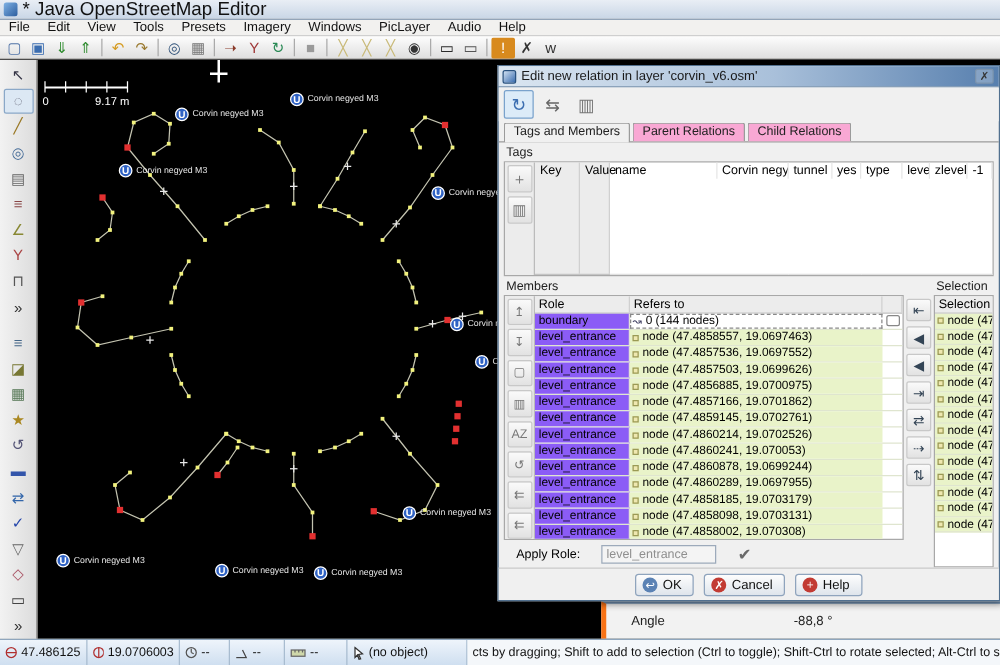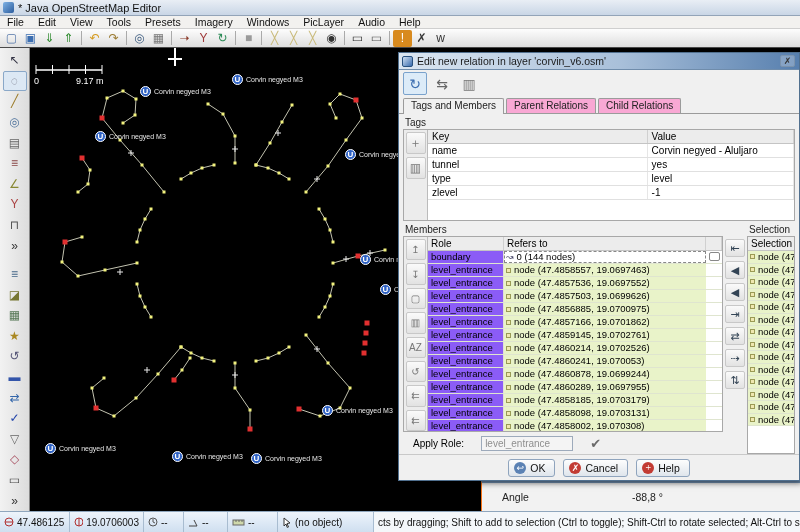--- a/index.html
+++ b/index.html
@@ -4,21 +4,21 @@
 <style>
   * { margin:0; padding:0; box-sizing:border-box; }
   html,body { width:800px; height:532px; overflow:hidden;
     font-family:"Liberation Sans", sans-serif; font-size:11px; background:#d4d0c8; }
   .app { position:relative; width:800px; height:532px; }
 
   
   .titlebar { height:16px; background:linear-gradient(to bottom,#e9eef5,#c9d6e6);
     border-bottom:1px solid #93a4b8; display:flex; align-items:center; padding-left:3px; gap:4px; }
   .titlebar .appicon { width:11px; height:11px; background:linear-gradient(135deg,#7fb2e5,#2c5d9e); border-radius:2px; }
-  .titlebar .title { font-size:11px; color:#111; }
+  .titlebar .title { font-size:15px; color:#111; }
   .menubar { height:13px; background:#f2f1ef; border-bottom:1px solid #cfcfcf; display:flex; align-items:center; }
   .menu-item { padding:0 7px; font-size:10.5px; color:#111; cursor:default; }
   .toolbar { height:19px; background:linear-gradient(to bottom,#fdfdfd,#dedede);
     border-bottom:1px solid #4a4a4a; display:flex; align-items:center; padding-left:2px; }
   .tb-btn { width:19px; height:17px; display:flex; align-items:center; justify-content:center;
     font-size:12px; border:1px solid transparent; border-radius:2px; }
   .tb-sep { width:1px; height:14px; background:#aaa; margin:0 3px; }
 
   
   .left-toolbar { position:absolute; left:0; top:48px; width:30px; height:463px;
@@ -57,21 +57,21 @@
     background:#f9a8d4; margin-right:2px; border-radius:2px 2px 0 0; color:#222; }
   .tab.active { background:#f0f0f0; position:relative; top:1px; padding-bottom:3px; }
 
   .group { margin:2px 4px 0 4px; }
   .group-label { font-size:10px; color:#222; padding:1px 0 1px 2px; }
   .tags-body { display:flex; border:1px solid #a8a8a8; background:#fff; height:92px; }
   .side-btn-col { width:24px; background:#ececec; border-right:1px solid #bbb;
     display:flex; flex-direction:column; align-items:center; padding-top:2px; gap:3px; }
   .side-btn { width:20px; height:22px; display:flex; align-items:center; justify-content:center;
     font-size:12px; color:#777; border:1px solid #c8c8c8; background:linear-gradient(#fafafa,#e2e2e2); border-radius:2px; }
-  .tags-table { flex:1; display:flex; flex-direction:column; font-size:10px; }
+  .tags-table { flex:1; display:flex; flex-direction:row; font-size:10px; }
   .t-head { display:grid; grid-template-columns:60% 40%; background:#ececec; border-bottom:1px solid #c4c4c4; }
   .t-head > div { padding:1px 4px; border-right:1px solid #d0d0d0; }
   .t-row { display:grid; grid-template-columns:60% 40%; border-bottom:1px solid #e0e0e0; }
   .t-row > div { padding:0 4px; height:13px; line-height:13px; border-right:1px solid #e6e6e6;
     white-space:nowrap; overflow:hidden; }
 
   .mid { display:flex; flex:1; margin:2px 4px 0 4px; min-height:0; }
   .members-pane { width:320px; display:flex; flex-direction:column; }
   .members-body { display:flex; border:1px solid #a8a8a8; background:#fff; flex:1; min-height:0; }
   .mem-table { flex:1; display:flex; flex-direction:column; font-size:9.5px; overflow:hidden; }
@@ -102,21 +102,21 @@
     border-bottom:1px solid #dfe5cf; white-space:nowrap; overflow:hidden; }
 
   .dlg-buttons { height:26px; border-top:1px solid #c9c9c9; display:flex; align-items:center; justify-content:center; gap:8px; background:#f0f0f0; }
   .dlg-btn { display:flex; align-items:center; gap:4px; font-size:10.5px; color:#111;
     border:1px solid #8fa4bd; background:linear-gradient(#fdfdfd,#dfe5ec); border-radius:3px; padding:2px 9px 2px 5px; }
   .bicon { width:12px; height:12px; border-radius:50%; color:#fff; font-size:9px; display:flex; align-items:center; justify-content:center; }
   .bicon.ok { background:#5b82b4; } .bicon.cancel { background:#c23b33; } .bicon.help { background:#c23b33; }
 
   
   .angle-panel { position:absolute; left:481px; top:481px; width:320px; height:30px;
-    background:#f2f2f2; border-top:2px solid #7a9cc0; border-left:1px solid #f97316; font-size:10.5px; }
+    background:#f2f2f2; border-top:2px solid #7a9cc0; border-left:4px solid #f97316; font-size:10.5px; }
   .angle-panel .row { display:flex; padding-top:8px; }
   .angle-panel .lbl { padding-left:20px; width:150px; color:#222; }
   .angle-panel .val { color:#222; }
 
   
   .statusbar { position:absolute; left:0; top:511px; width:800px; height:21px;
     background:linear-gradient(to bottom,#eef4fb,#cfdff0); border-top:1px solid #8fa6bd;
     display:flex; align-items:stretch; font-size:10px; color:#111; }
   .sb-cell { display:flex; align-items:center; gap:3px; padding:0 4px; border-right:1px solid #a8bcd0; white-space:nowrap; overflow:hidden; }
   .sb-help { flex:1; background:#f4f7fa; padding:0 4px; display:flex; align-items:center; white-space:nowrap; overflow:hidden; }

